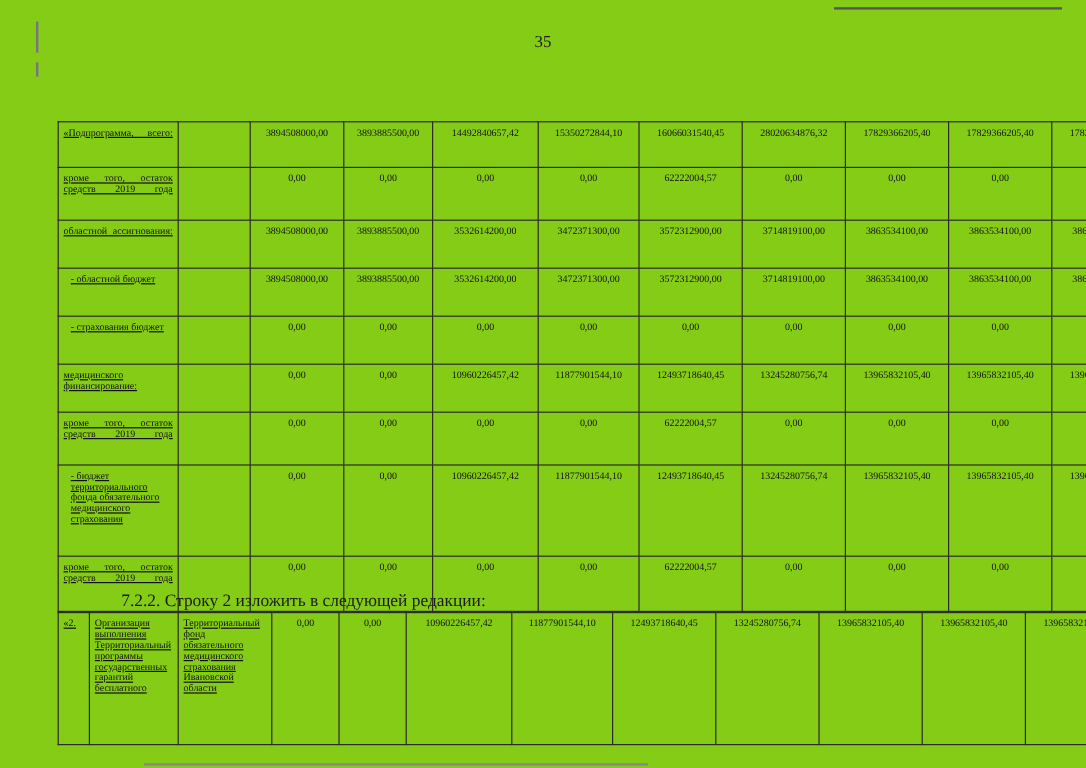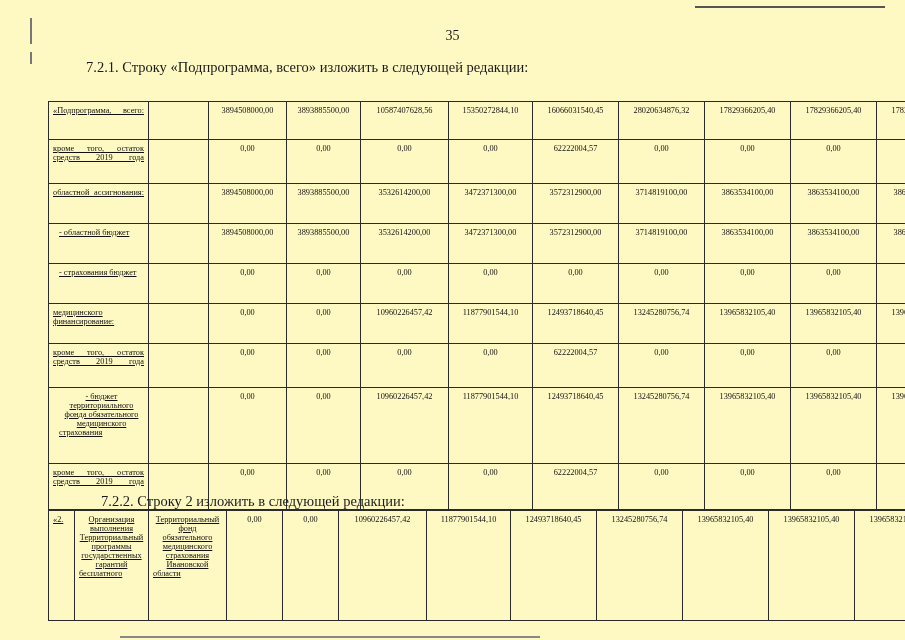--- a/index.html
+++ b/index.html
@@ -4,21 +4,21 @@
 <style>
   html, body {
     margin: 0;
     padding: 0;
     background: #fdfdfb;
   }
   .page {
     position: relative;
     width: 905px;
     height: 640px;
-    background: #fef9c3;
+    background: #84cc16;
     font-family: "Liberation Serif", serif;
     color: #1a1a1a;
     overflow: hidden;
   }
   .page-number {
     position: absolute;
     top: 28px;
     left: 0;
     width: 905px;
     text-align: center;
@@ -66,21 +66,21 @@
     top: 510px;
     left: 48px;
     width: 810px;
   }
   .c-label {
     text-align: justify;
     text-align-last: justify;
     text-decoration: underline;
   }
   .c-label.nojust {
-    text-align: center;
+    text-align: left;
     text-align-last: left;
   }
   .c-num {
     text-align: center;
   }
   .dash-indent {
     padding-left: 10px !important;
   }
   .tall-1 { height: 38px; }
   .tall-2 { height: 44px; }
@@ -114,21 +114,20 @@
 <div class="page">
 
   <div class="edge-mark edge-top"></div>
   <div class="edge-mark edge-left-1"></div>
   <div class="edge-mark edge-left-2"></div>
   <div class="edge-mark edge-bottom"></div>
 
   <div class="page-number">35</div>
 
   <div class="para-block-1">
-    <p class="para">7.2.1. Строку «Подпрограмма, всего» изложить в следующей редакции:</p>
   </div>
 
   <table class="doc-table tbl1" id="table1">
     <colgroup>
       <col style="width:100px">
       <col style="width:60px">
       <col style="width:78px">
       <col style="width:74px">
       <col style="width:88px">
       <col style="width:84px">
@@ -137,21 +136,21 @@
       <col style="width:86px">
       <col style="width:86px">
       <col style="width:86px">
     </colgroup>
     <tbody id="table1-body">
         <tr class="tall-1">
           <td class="c-label">«Подпрограмма, всего:</td>
           <td class="c-num"></td>
           <td class="c-num">3894508000,00</td>
           <td class="c-num">3893885500,00</td>
-          <td class="c-num">10587407628,56</td>
+          <td class="c-num">14492840657,42</td>
           <td class="c-num">15350272844,10</td>
           <td class="c-num">16066031540,45</td>
           <td class="c-num">28020634876,32</td>
           <td class="c-num">17829366205,40</td>
           <td class="c-num">17829366205,40</td>
           <td class="c-num">17829366205,40</td>
         </tr>
         <tr class="tall-2">
           <td class="c-label">кроме того, остаток средств 2019 года</td>
           <td class="c-num"></td>

